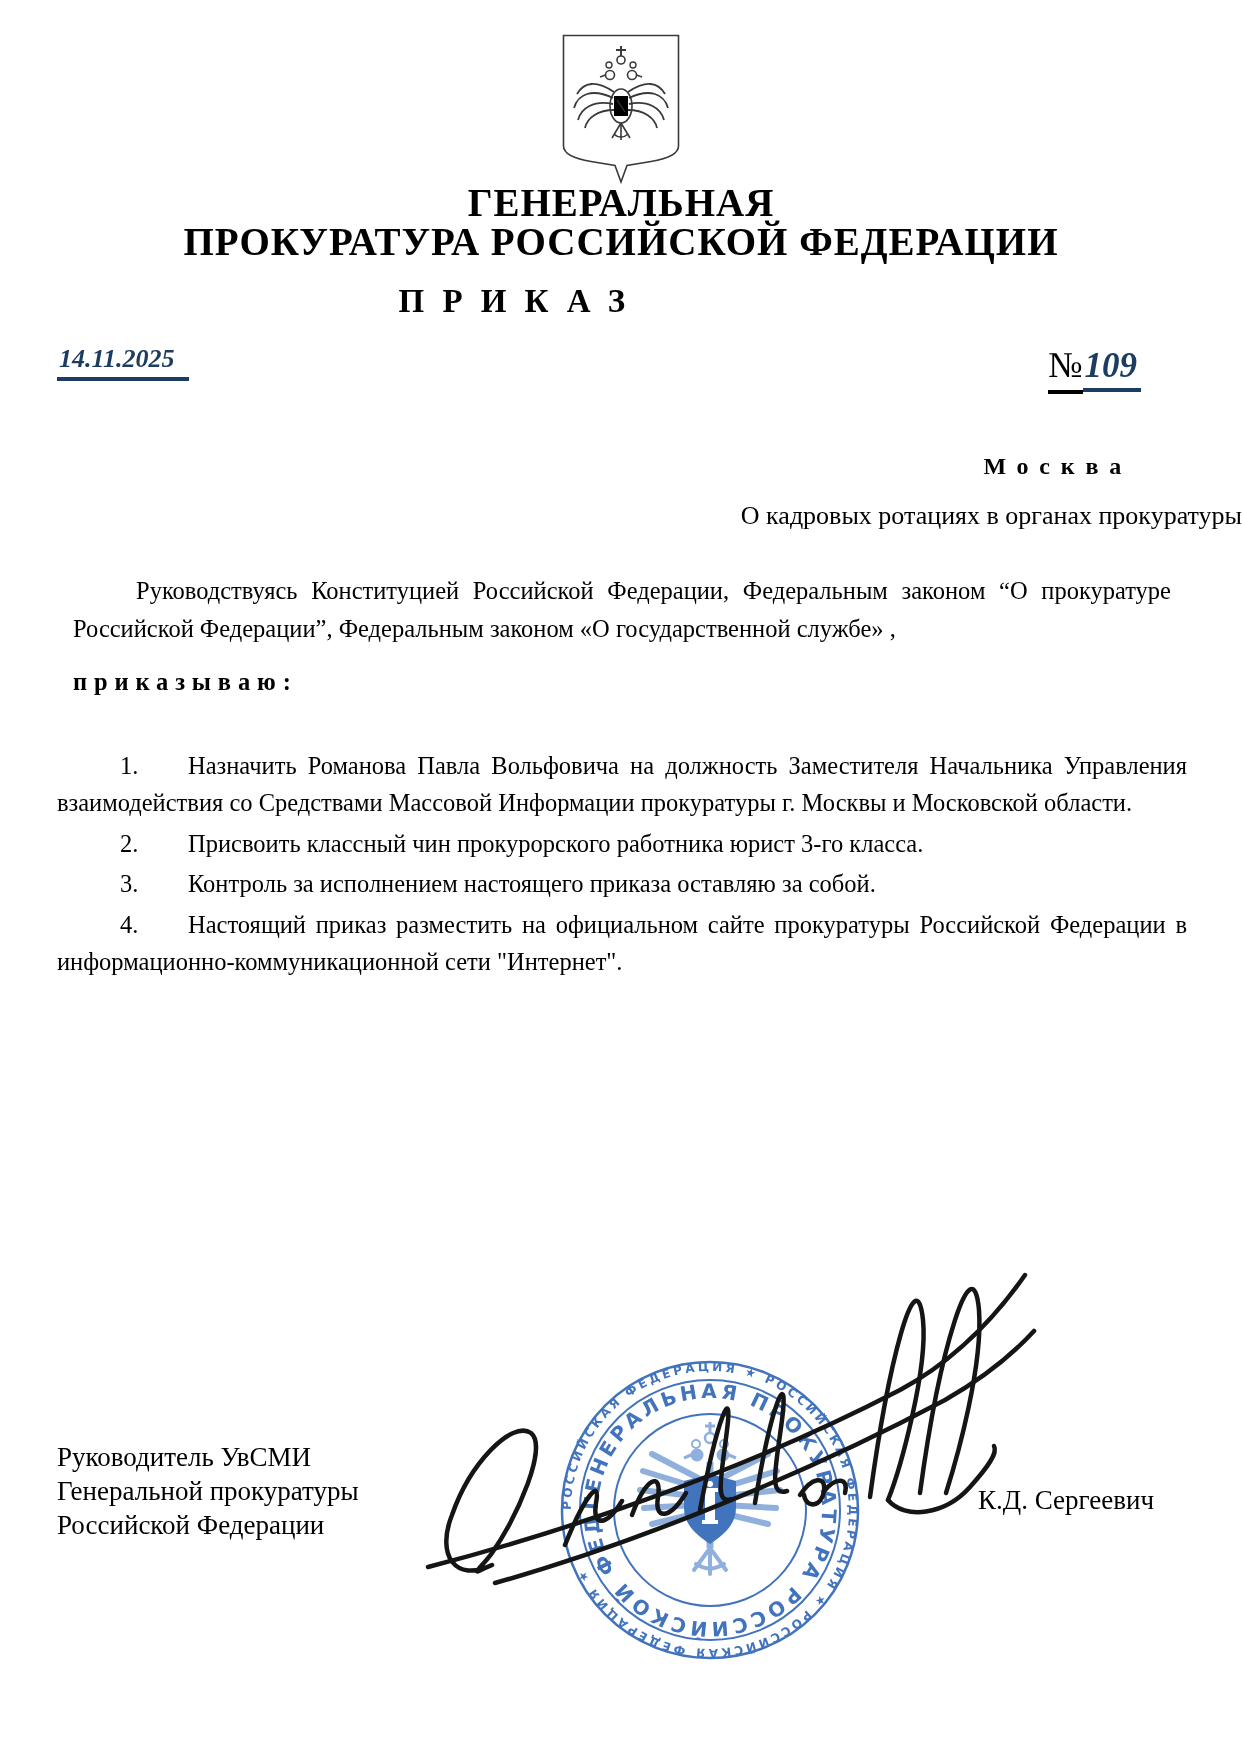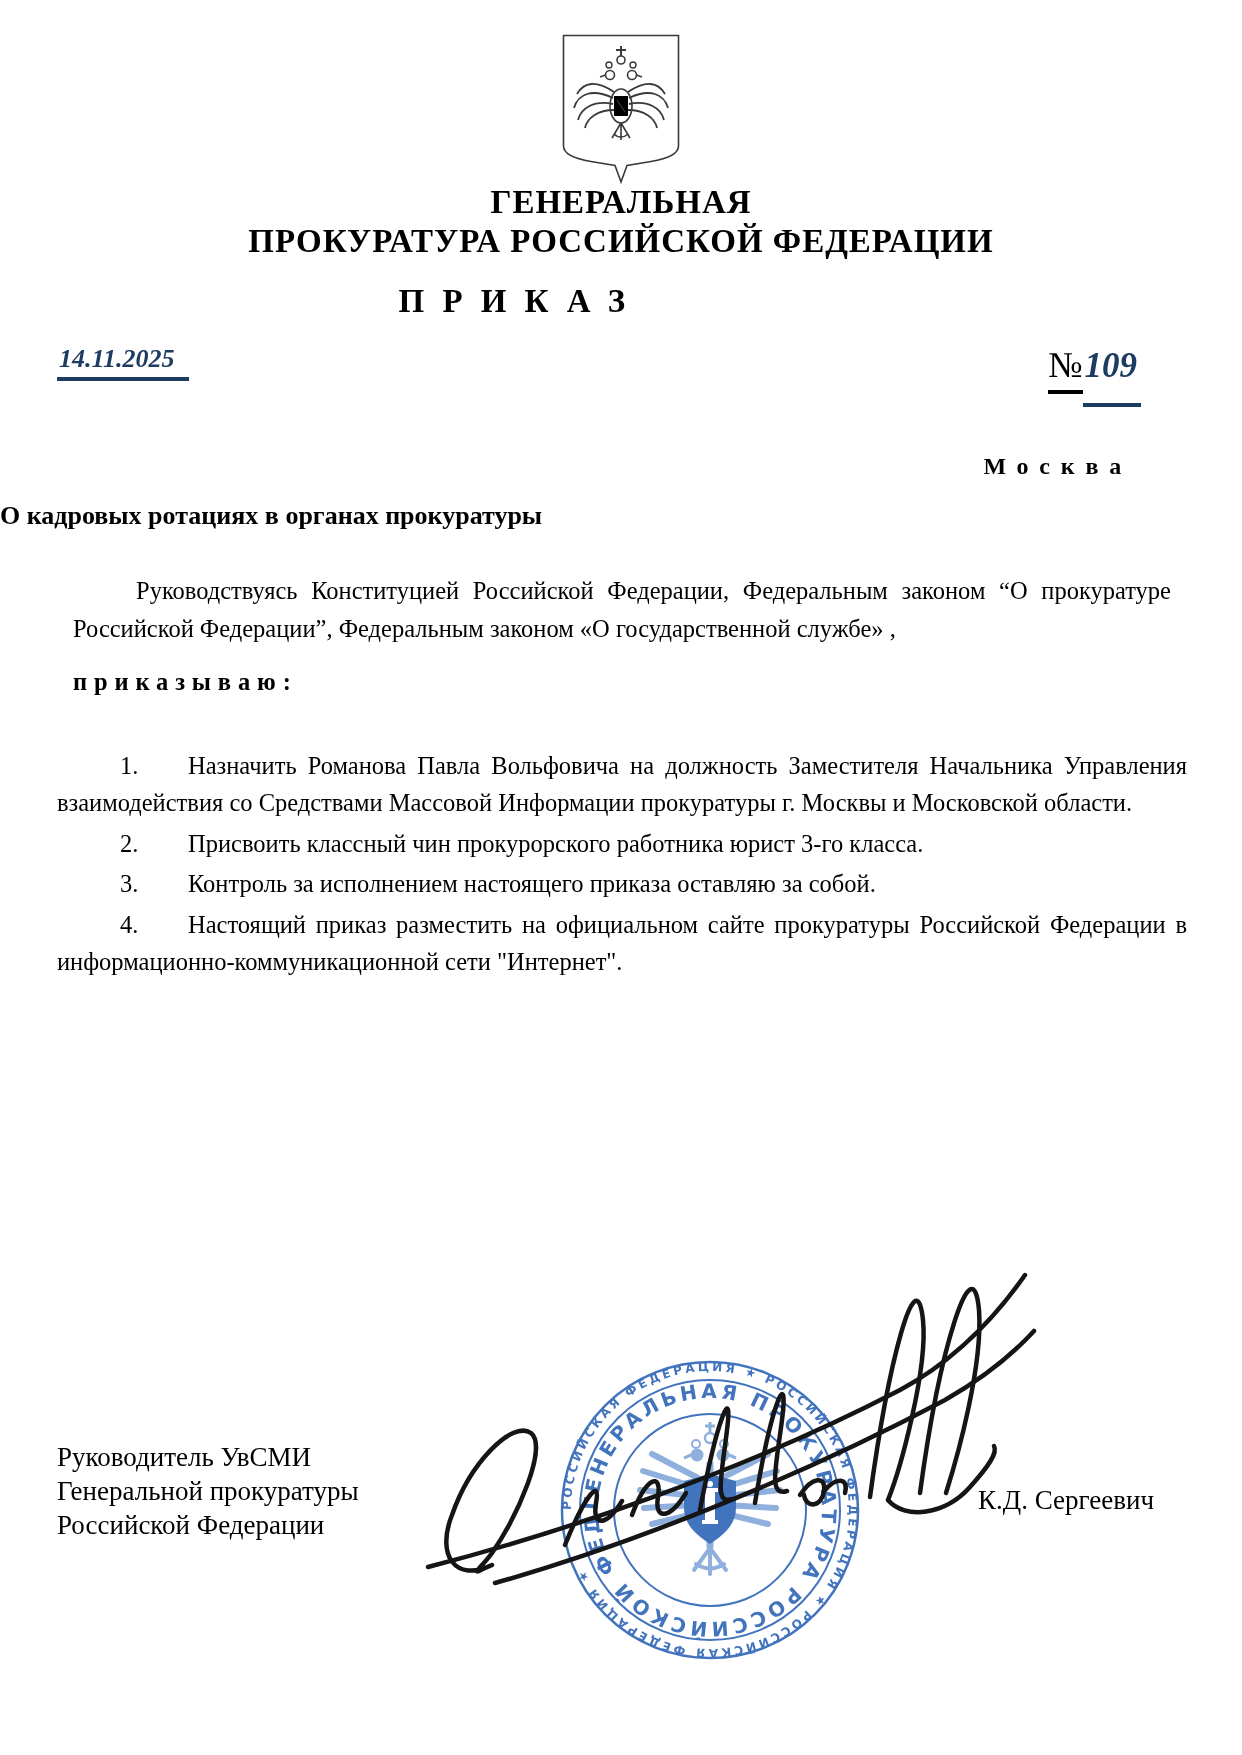--- a/index.html
+++ b/index.html
@@ -8,34 +8,34 @@
     --stamp-blue-light:#8fb0dc;
     --signature-black:#151515;
   }
   html,body{margin:0;padding:0;background:#ffffff;}
   .doc{
     position:relative;width:1242px;height:1755px;background:#fff;
     font-family:"Liberation Serif","DejaVu Serif",serif;color:#000;overflow:hidden;
   }
   .emblem{position:absolute;left:562px;top:34px;}
   .org{position:absolute;left:0;top:183px;width:1242px;text-align:center;
-       font-weight:bold;font-size:33px;line-height:39px;letter-spacing:1px;}
+       font-weight:bold;font-size:39px;line-height:39px;letter-spacing:1px;}
   .doctype{position:absolute;left:0;top:283px;width:1042px;text-align:center;
        font-weight:bold;font-size:33px;letter-spacing:0.55em;}
   .meta-row{position:absolute;left:57px;right:57px;top:344px;height:54px;}
   .date{position:absolute;left:0;top:0;font-style:italic;font-weight:bold;font-size:26px;
         color:var(--ink-blue);border-bottom:4px solid var(--ink-blue);padding:0 14px 3px 2px;}
   .number{position:absolute;right:44px;top:0;}
   .nsign{font-size:36px;border-bottom:4px solid #000;padding-bottom:5px;}
   .nval{font-style:italic;font-weight:bold;font-size:35px;color:var(--ink-blue);
-        border-bottom:4px solid var(--ink-blue);padding:0 4px 18px 2px;}
+        border-bottom:4px solid var(--ink-blue);padding:0 4px 3px 2px;}
   .city{position:absolute;left:0;top:453px;width:1132px;text-align:right;
         font-weight:bold;font-size:24px;letter-spacing:0.45em;}
-  .subject{position:absolute;left:0;top:501px;width:1242px;text-align:left;
-        font-weight:bold;font-size:26px;}
+  .subject{position:absolute;left:0;top:501px;width:1242px;text-align:right;
+        font-weight:normal;font-size:26px;}
   .bodytext{position:absolute;left:57px;top:556px;width:1130px;
         font-size:24.5px;line-height:37.5px;text-align:justify;}
   .bodytext p{margin:16px;}
   .preamble{text-indent:63px;}
   .decree{font-weight:bold;letter-spacing:0.28em;}
   .items{margin-top:46px;}
   .item{text-indent:63px;margin:2px 0 3px 0 !important;}
   .item .num{display:inline-block;width:68px;text-indent:0;}
   .sign-left{position:absolute;left:57px;top:1440px;font-size:27px;line-height:34px;}
   .sign-left p{margin:0;}

